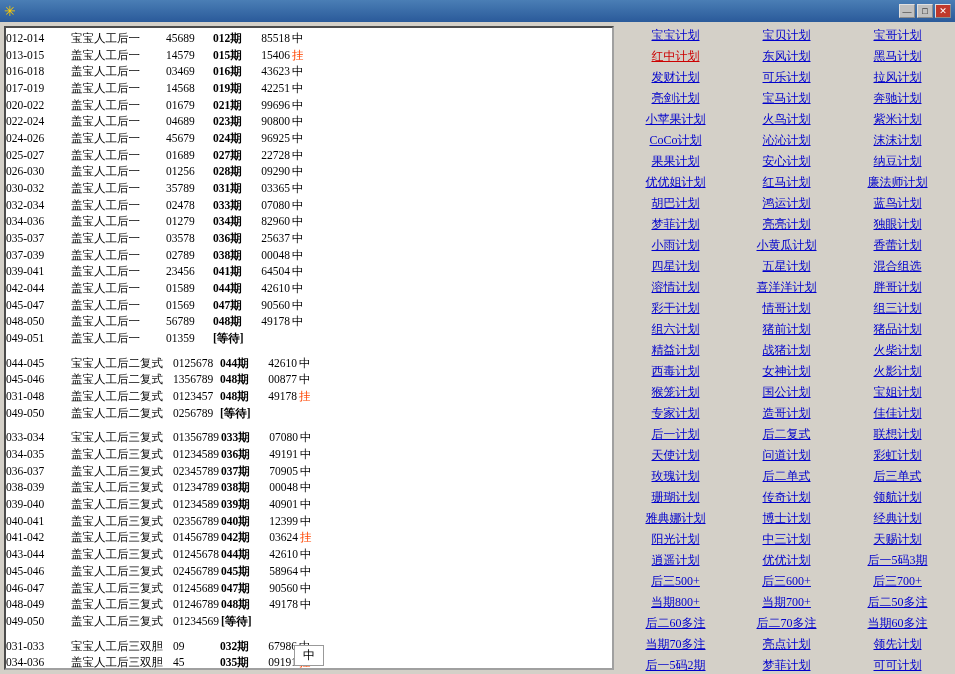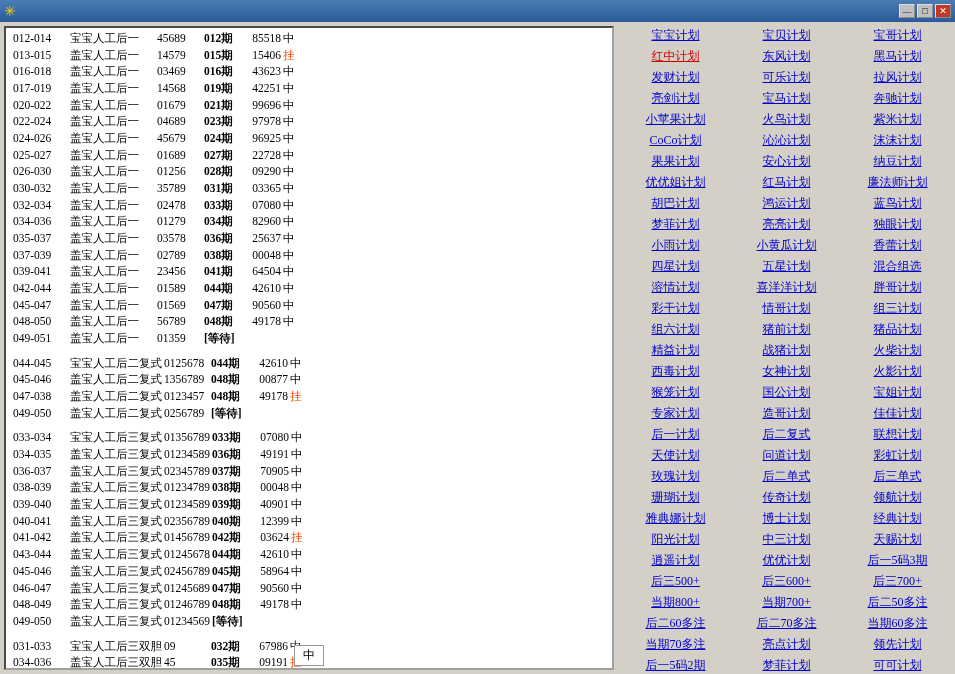--- a/index.html
+++ b/index.html
@@ -79,21 +79,21 @@
       border: 2px inset #a0a0a0;
       margin: 4px;
       overflow: hidden;
       position: relative;
       display: flex;
       flex-direction: column;
     }
     .left-panel-content {
       overflow-y: scroll;
       flex: 1;
-      padding: 2px 7px;
+      padding: 2px 0;
     }
     .left-panel-content::-webkit-scrollbar {
       width: 16px;
     }
     .left-panel-content::-webkit-scrollbar-track {
       background: #f0f0f0;
       border-left: 1px solid #a0a0a0;
     }
     .left-panel-content::-webkit-scrollbar-thumb {
       background: #c0c0c0;
@@ -103,22 +103,22 @@
     .list-item {
       font-size: 11.5px;
       line-height: 1.45;
       color: #000;
       white-space: nowrap;
       display: flex;
       align-items: center;
       gap: 2px;
     }
     .list-item .range { color: #000; min-width: 55px; }
-    .list-item .name { color: #000; min-width: 85px; }
-    .list-item .num1 { min-width: 45px; color: #000; }
+    .list-item .name { color: #000; min-width: 85px; margin-left: 8px; }
+    .list-item .num1 { min-width: 45px; color: #000; margin-left: 8px; }
     .list-item .period { color: #000; min-width: 30px; font-weight: bold; }
     .list-item .num2 { min-width: 45px; text-align: right; }
     .list-item .status { color: #000; min-width: 15px; }
     .list-item.waiting .num2 { color: #666; }
 
     .spacer { height: 8px; }
     .small-status {
       position: absolute;
       bottom: 2px;
       left: 50%;
@@ -210,21 +210,21 @@
     <span class="num1">01679</span>
     <span class="period">021期</span>
     <span class="num2">99696</span>
     <span class="status">中</span>
   </div>
         <div class="list-item">
     <span class="range">022-024</span>
     <span class="name">盖宝人工后一</span>
     <span class="num1">04689</span>
     <span class="period">023期</span>
-    <span class="num2">97978</span>
+    <span class="num2">90800</span>
     <span class="status">中</span>
   </div>
         <div class="list-item">
     <span class="range">024-026</span>
     <span class="name">盖宝人工后一</span>
     <span class="num1">45679</span>
     <span class="period">024期</span>
     <span class="num2">96925</span>
     <span class="status">中</span>
   </div>
@@ -335,21 +335,21 @@
   </div>
         <div class="list-item">
     <span class="range">045-046</span>
     <span class="name">盖宝人工后二复式</span>
     <span class="num1">1356789</span>
     <span class="period">048期</span>
     <span class="num2">00877</span>
     <span class="status">中</span>
   </div>
         <div class="list-item">
-    <span class="range">047-038</span>
+    <span class="range">031-048</span>
     <span class="name">盖宝人工后二复式</span>
     <span class="num1">0123457</span>
     <span class="period">048期</span>
     <span class="num2">49178</span>
     <span class="status" style="color:#ff4500">挂</span>
   </div>
         <div class="list-item waiting">
     <span class="range">049-050</span>
     <span class="name">盖宝人工后二复式</span>
     <span class="num1">0256789</span>

